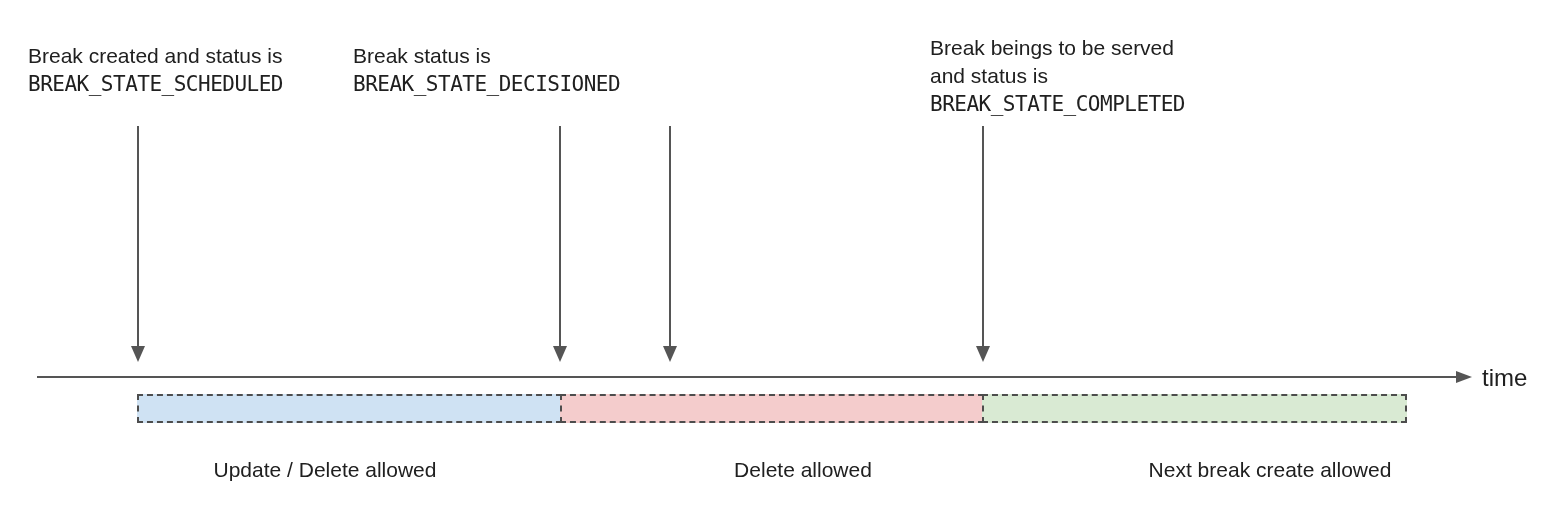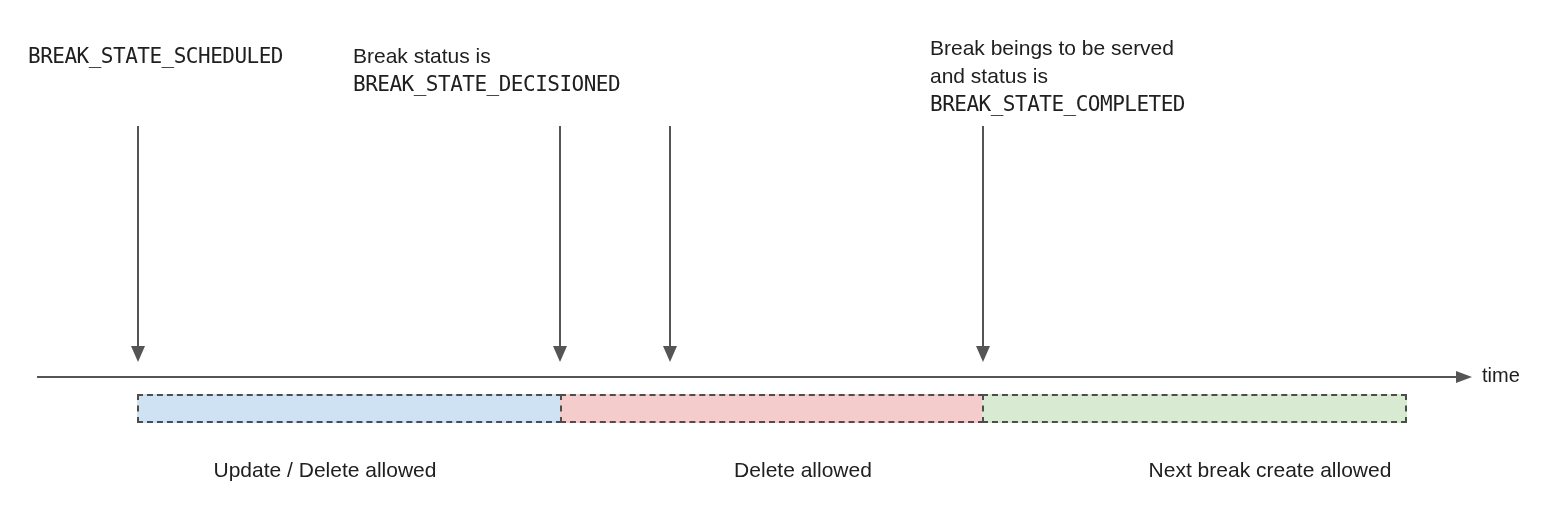--- a/index.html
+++ b/index.html
@@ -36,21 +36,21 @@
   }
 
   
   .axis-line { position: absolute; left: 37px; top: 376px; width: 1421px; height: 2px; background: #555555; }
   .axis-head {
     position: absolute; left: 1456px; top: 371px; width: 0; height: 0;
     border-top: 6px solid transparent;
     border-bottom: 6px solid transparent;
     border-left: 16px solid #555555;
   }
-  .axis-label { position: absolute; left: 1482px; top: 364px; font-size: 20px; }
+  .axis-label { position: absolute; left: 1482px; top: 364px; font-size: 24px; }
 
   
   .seg {
     position: absolute; top: 394px; height: 29px; box-sizing: border-box;
     border: 2px dashed #4d4d4d;
   }
   .seg1 { left: 137px; width: 425px; }
   .seg2 { left: 560px; width: 424px; }
   .seg3 { left: 982px; width: 425px; }
 
@@ -59,20 +59,21 @@
   .l1 { left: 325px; }
   .l2 { left: 777px; margin-left: 26px; }
   .l3 { left: 1270px; }
 </style>
 </head>
 <body>
 
 <div class="canvas">
 
   <div class="ann a1">
+    <div class="ann-line">Break created and status is</div>
     <div class="ann-code">BREAK_STATE_SCHEDULED</div>
   </div>
   <div class="ann a2">
     <div class="ann-line">Break status is</div>
     <div class="ann-code">BREAK_STATE_DECISIONED</div>
   </div>
   <div class="ann a4">
     <div class="ann-line">Break beings to be served</div>
     <div class="ann-line">and status is</div>
     <div class="ann-code">BREAK_STATE_COMPLETED</div>

